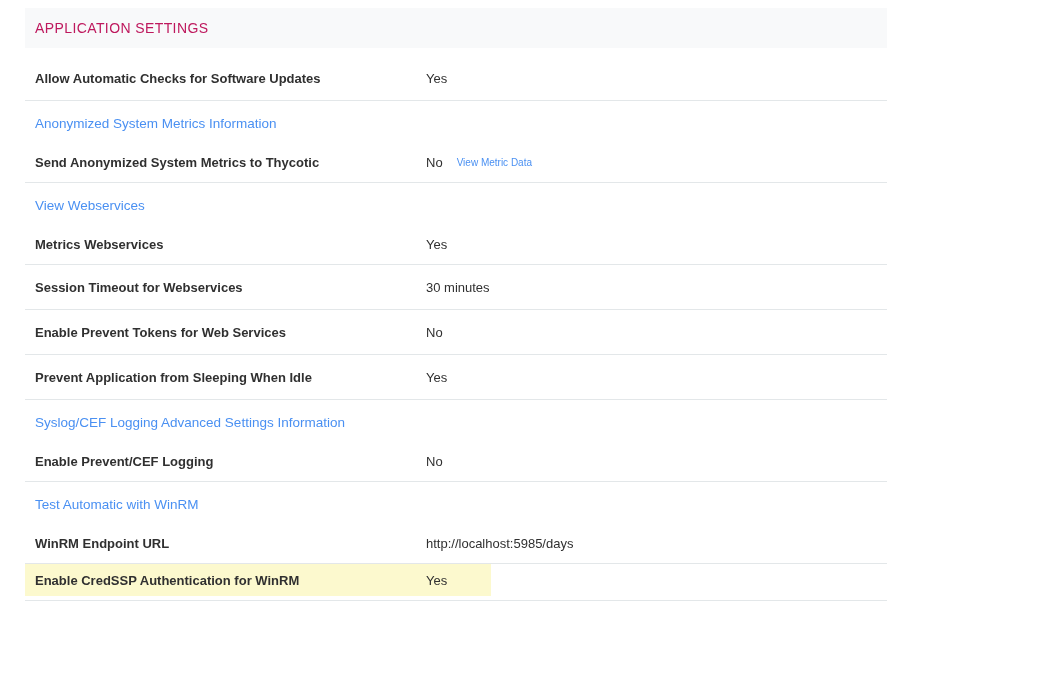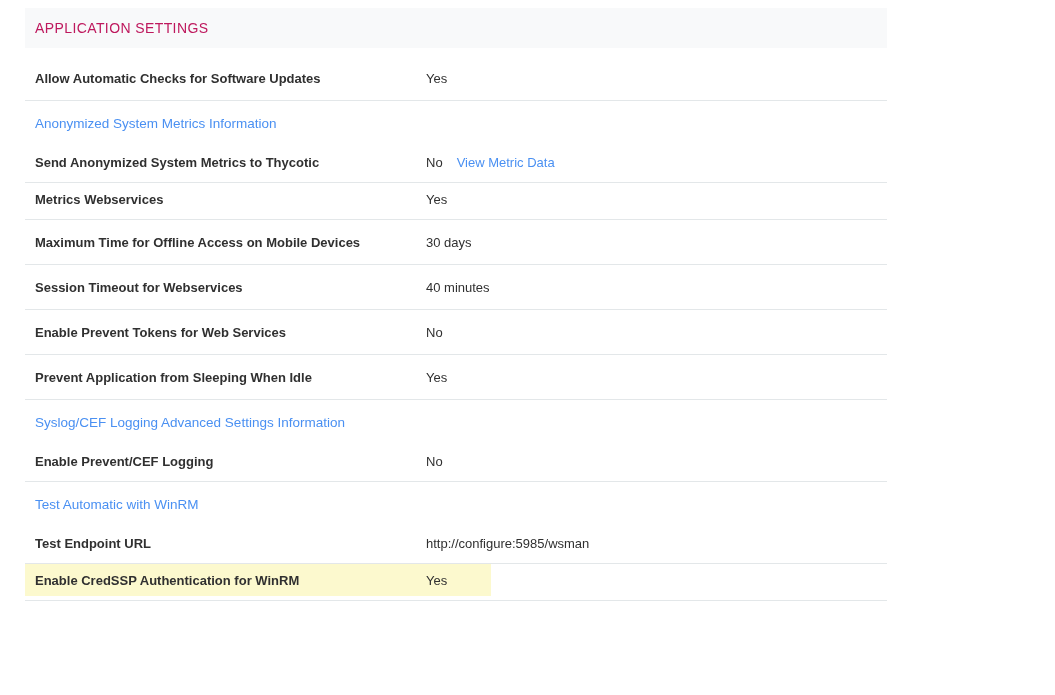--- a/index.html
+++ b/index.html
@@ -87,21 +87,21 @@
     color: var(--label_text);
     white-space: nowrap;
   }
   .setting-value {
     font-size: 13px;
     color: var(--label_text);
     white-space: nowrap;
   }
   .value-link {
     margin-left: 14px;
-    font-size: 13px;
+    font-size: 10px;
     color: var(--link);
     text-decoration: none;
     cursor: pointer;
     white-space: nowrap;
   }
 </style>
 </head>
 <body>
 
 <div class="page">
@@ -124,40 +124,35 @@
           </div>
           <div class="setting-row">
             <div class="row-line">
               <span class="setting-label">Send Anonymized System Metrics to Thycotic</span>
               <span class="setting-value">No</span>
               <a class="value-link" href="#">View Metric Data</a>
             </div>
           </div>
         </div>
         <div class="group has-link">
+          <div class="info-link-row">
+            <a class="info-link" href="#">View Webservices</a>
+          </div>
           <div class="setting-row">
             <div class="row-line">
               <span class="setting-label">Metrics Webservices</span>
               <span class="setting-value">Yes</span>
             </div>
           </div>
         </div>
         <div class="group">
           <div class="setting-row">
             <div class="row-line">
-              <span class="setting-label">Maximum Time for Offline Access on Mobile Devices</span>
-              <span class="setting-value">30 days</span>
-            </div>
-          </div>
-        </div>
-        <div class="group">
-          <div class="setting-row">
-            <div class="row-line">
               <span class="setting-label">Session Timeout for Webservices</span>
-              <span class="setting-value">40 minutes</span>
+              <span class="setting-value">30 minutes</span>
             </div>
           </div>
         </div>
         <div class="group">
           <div class="setting-row">
             <div class="row-line">
               <span class="setting-label">Enable Prevent Tokens for Web Services</span>
               <span class="setting-value">No</span>
             </div>
           </div>
@@ -180,22 +175,22 @@
               <span class="setting-value">No</span>
             </div>
           </div>
         </div>
         <div class="group has-link">
           <div class="info-link-row">
             <a class="info-link" href="#">Test Automatic with WinRM</a>
           </div>
           <div class="setting-row">
             <div class="row-line">
-              <span class="setting-label">Test Endpoint URL</span>
-              <span class="setting-value">http://configure:5985/wsman</span>
+              <span class="setting-label">WinRM Endpoint URL</span>
+              <span class="setting-value">http://localhost:5985/days</span>
             </div>
           </div>
         </div>
         <div class="group has-link">
           <div class="setting-row">
             <div class="row-line highlighted">
               <span class="setting-label">Enable CredSSP Authentication for WinRM</span>
               <span class="setting-value">Yes</span>
             </div>
           </div>

